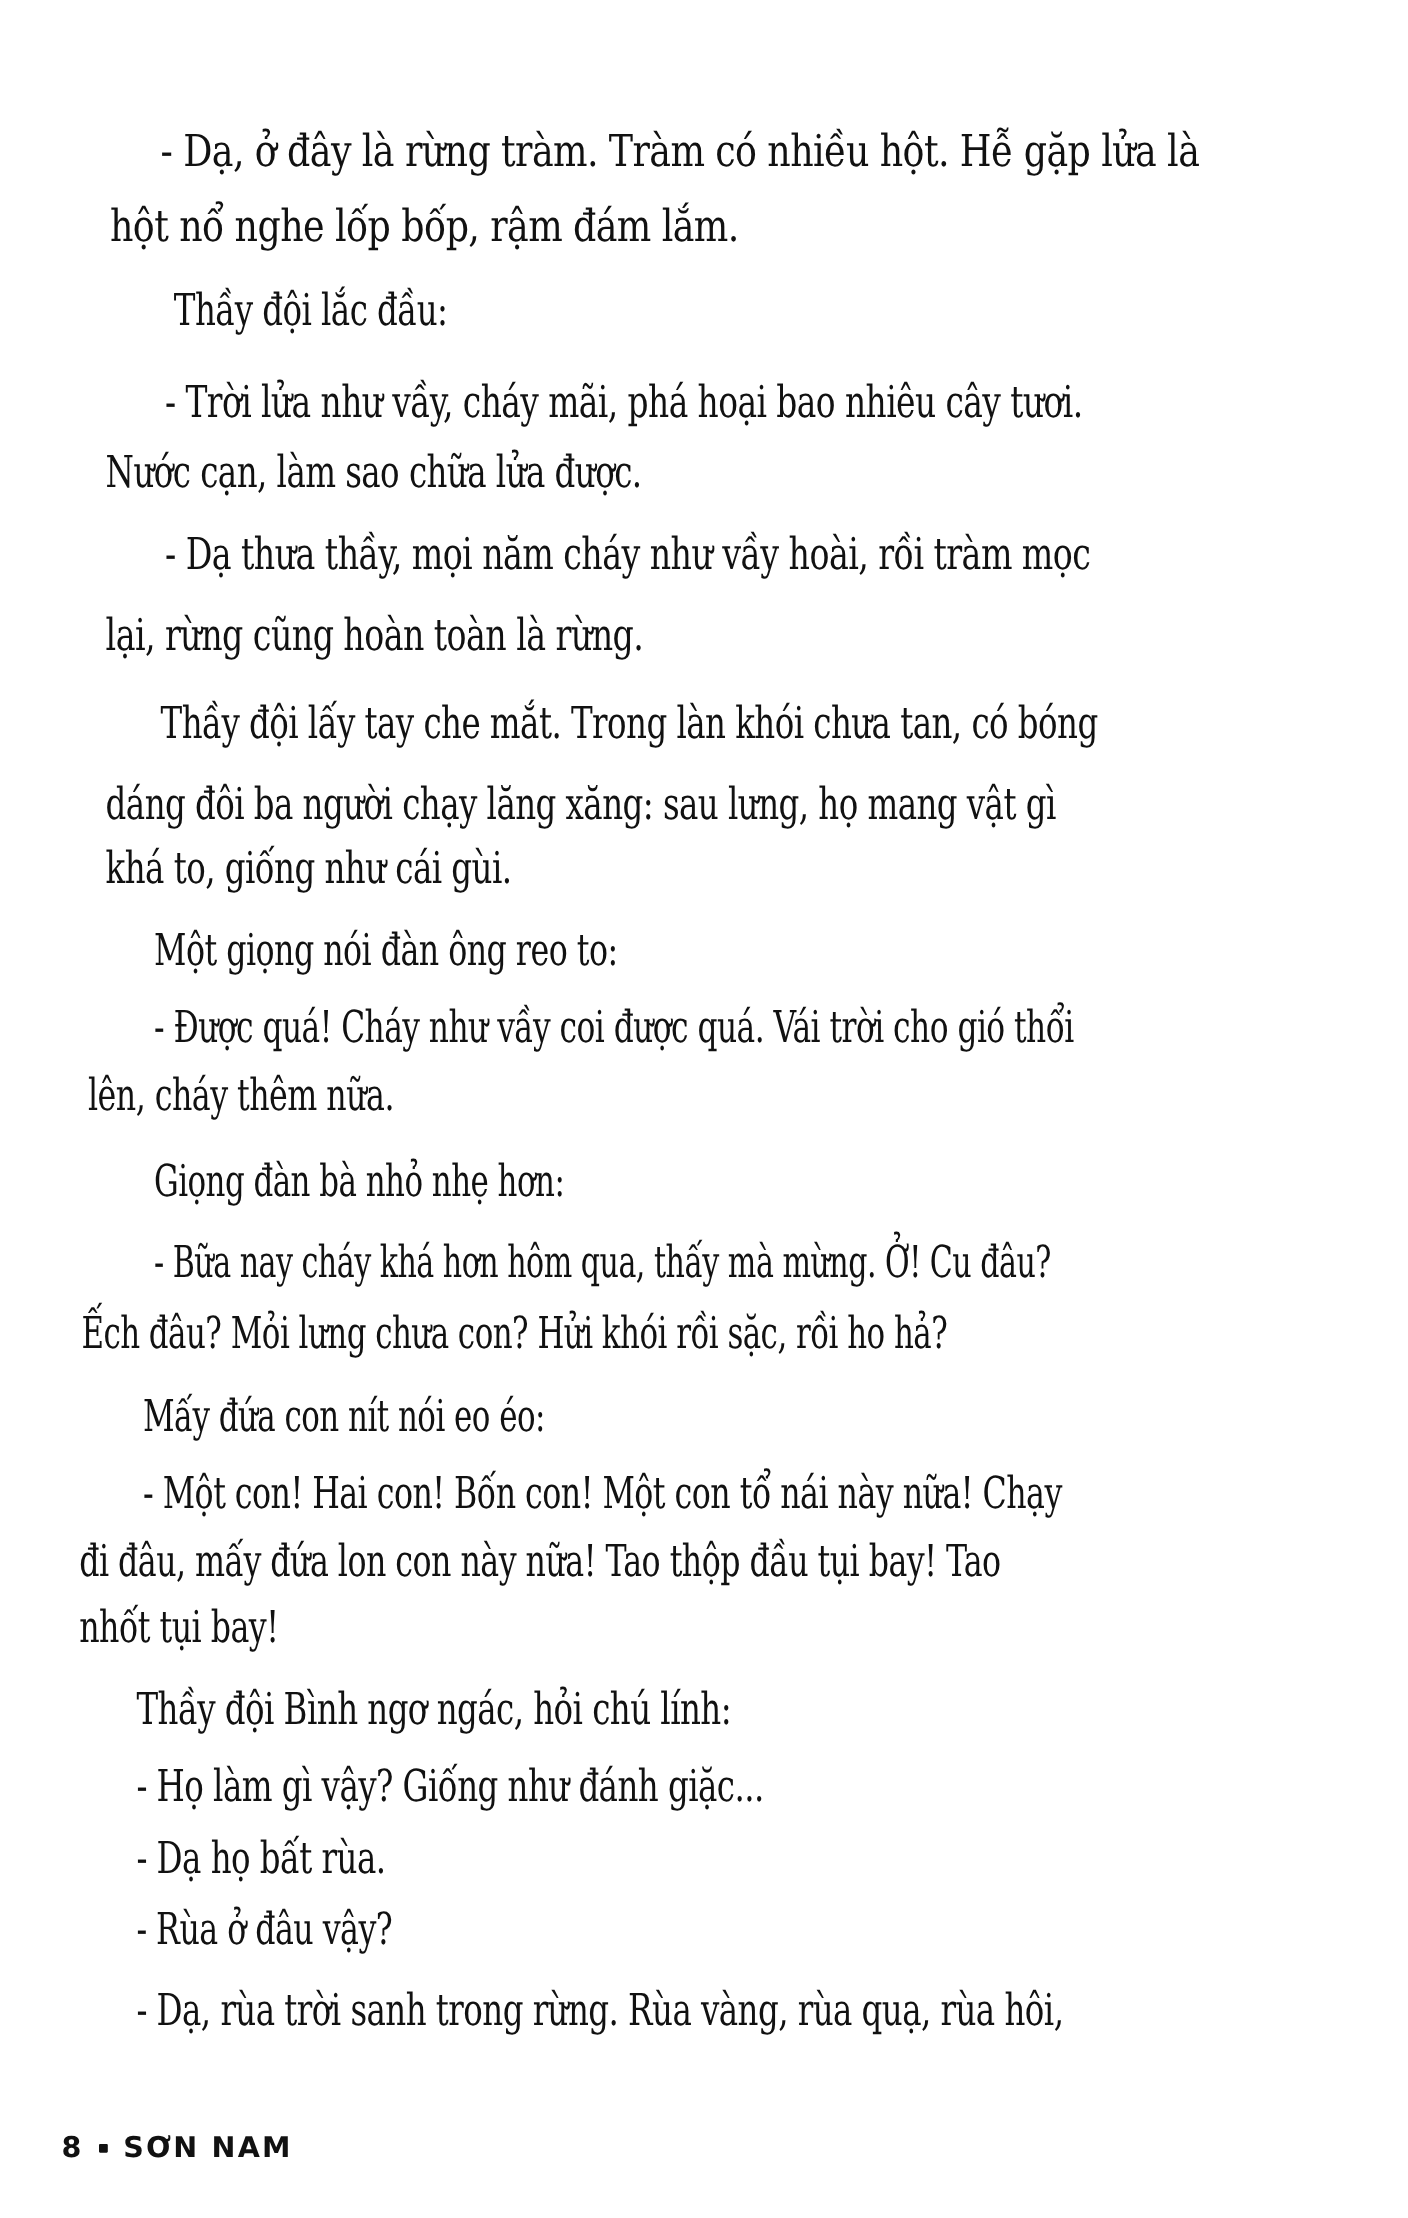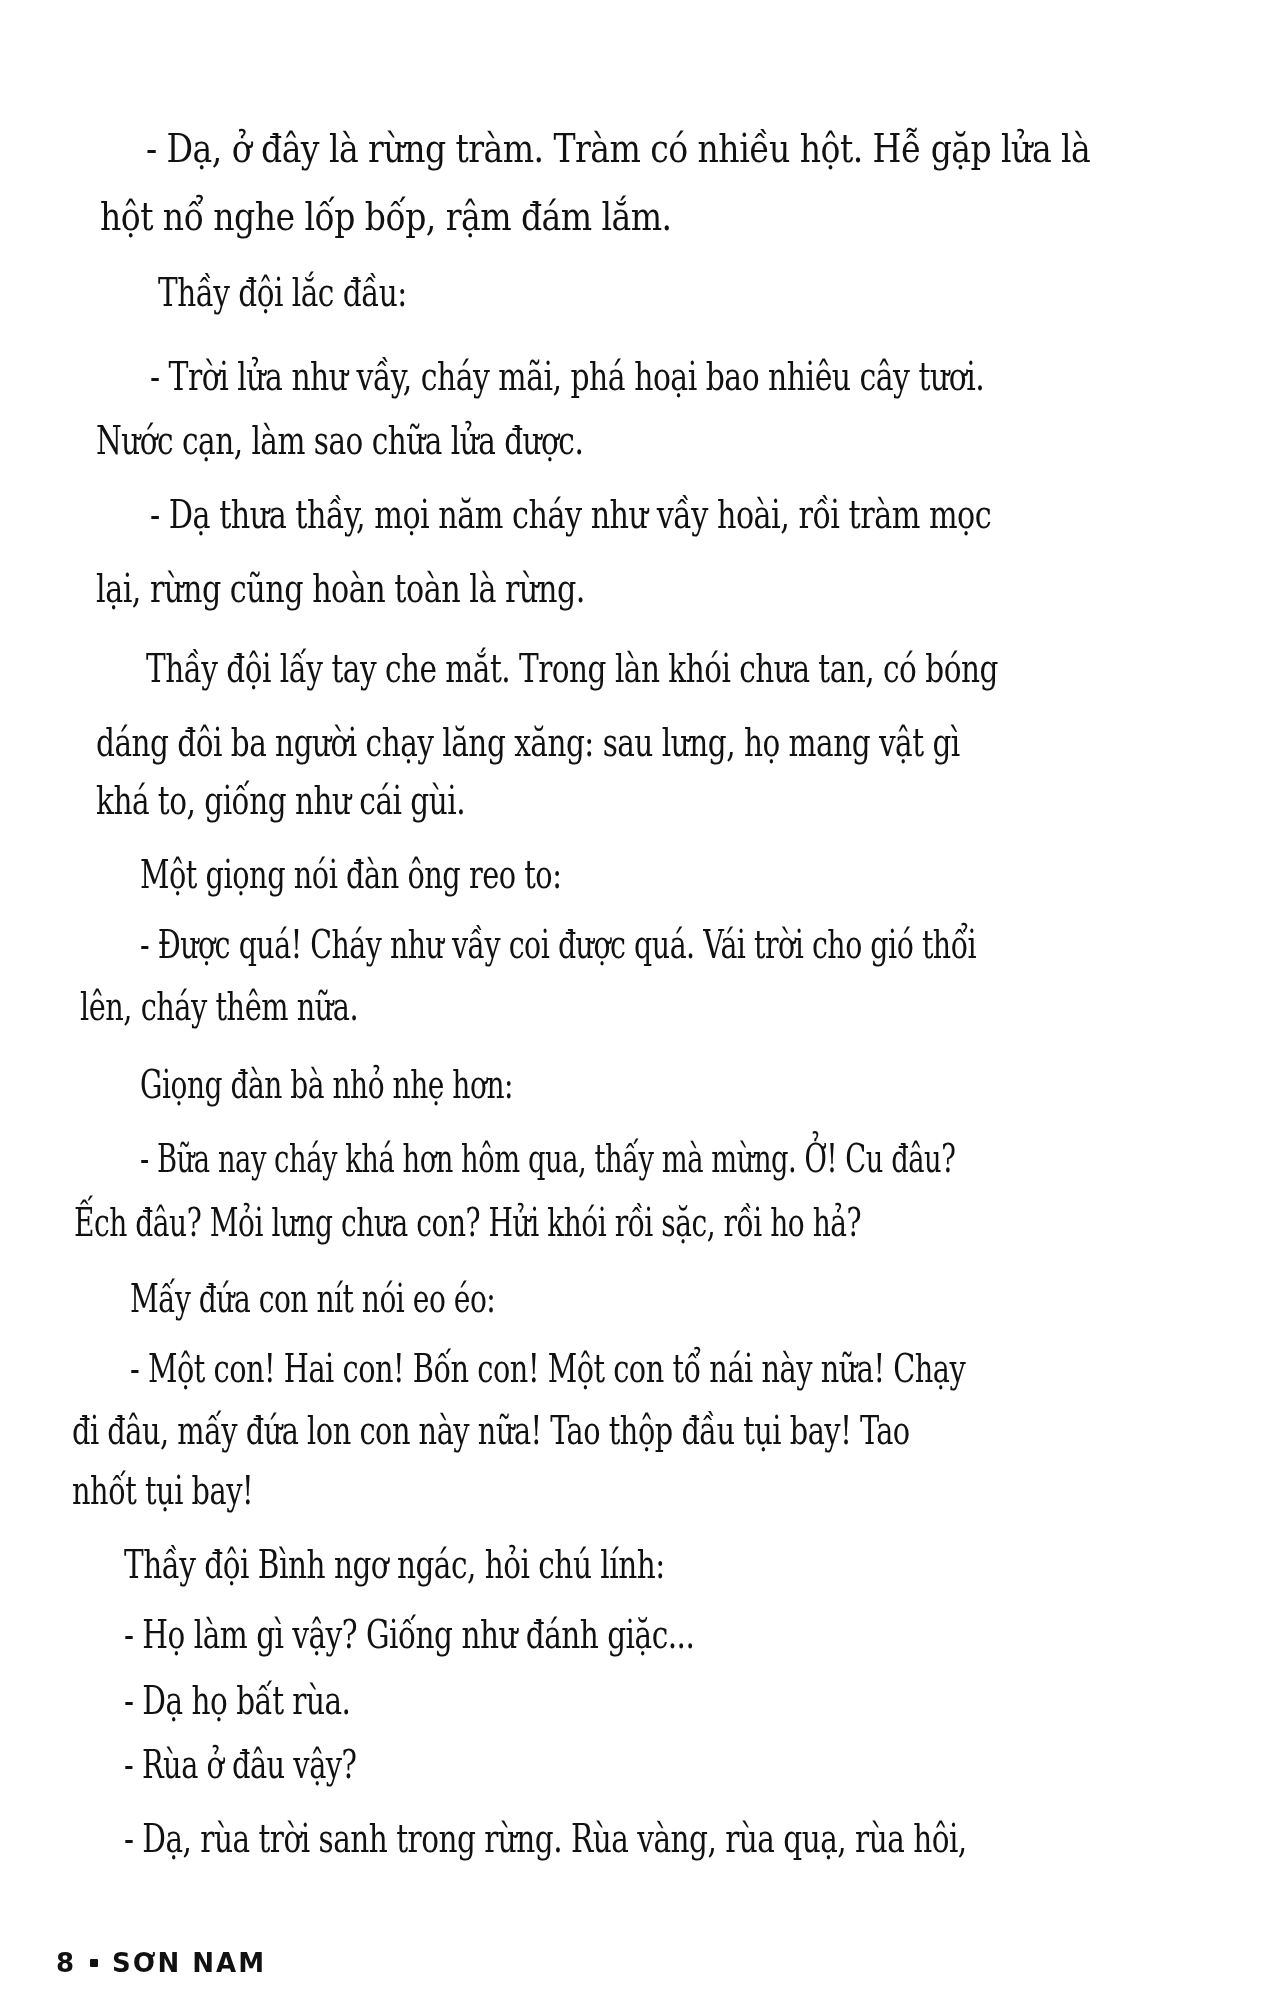--- a/index.html
+++ b/index.html
@@ -11,21 +11,21 @@
       width: 1280px;
       height: 2016px;
       position: relative;
       overflow: hidden;
       color: #111111;
       font-family: "DejaVu Serif", "Liberation Serif", serif;
     }
     .page {
       position: absolute;
       left: 0;
-      top: 12px;
+      top: 2px;
       width: 1280px;
       height: 1664px;
     }
     .line {
       position: absolute;
       white-space: nowrap;
       font-size: 40px;
       line-height: 48px;
       letter-spacing: -0.6px;
       font-stretch: condensed;

